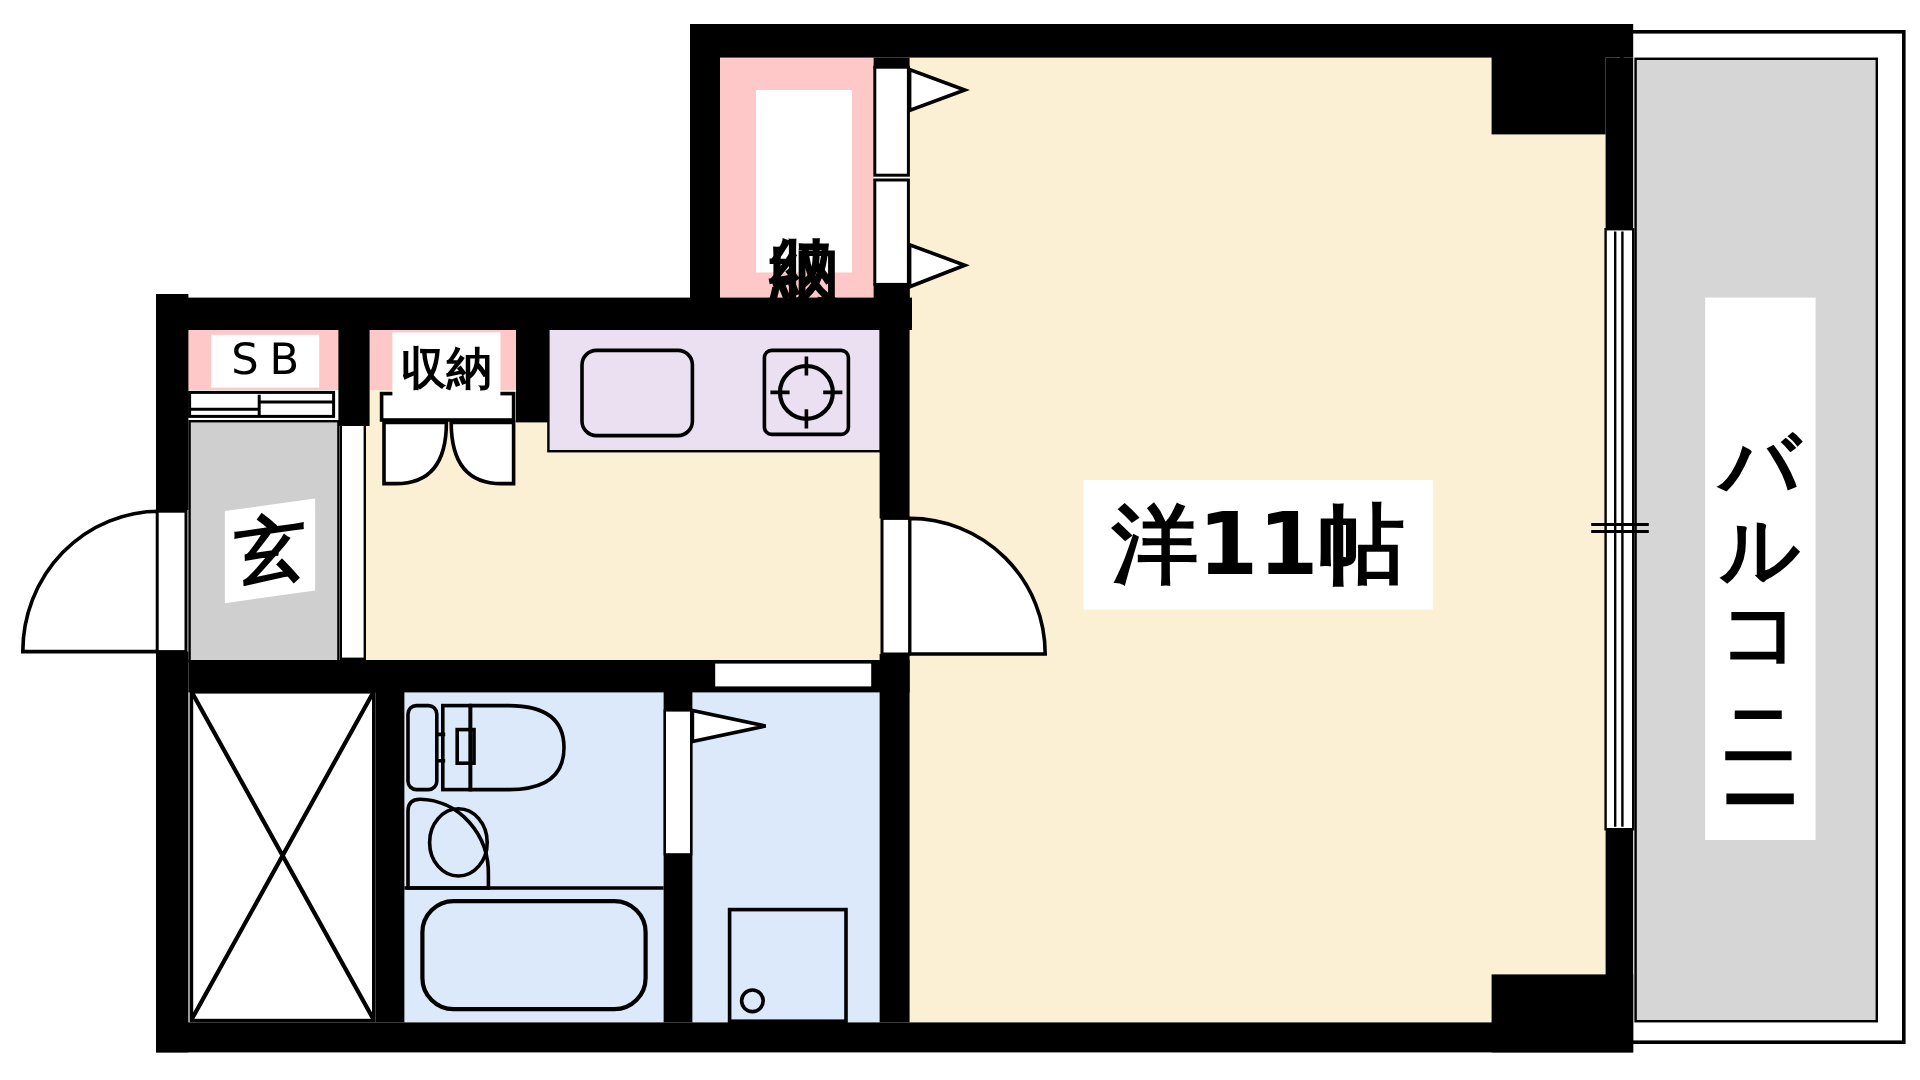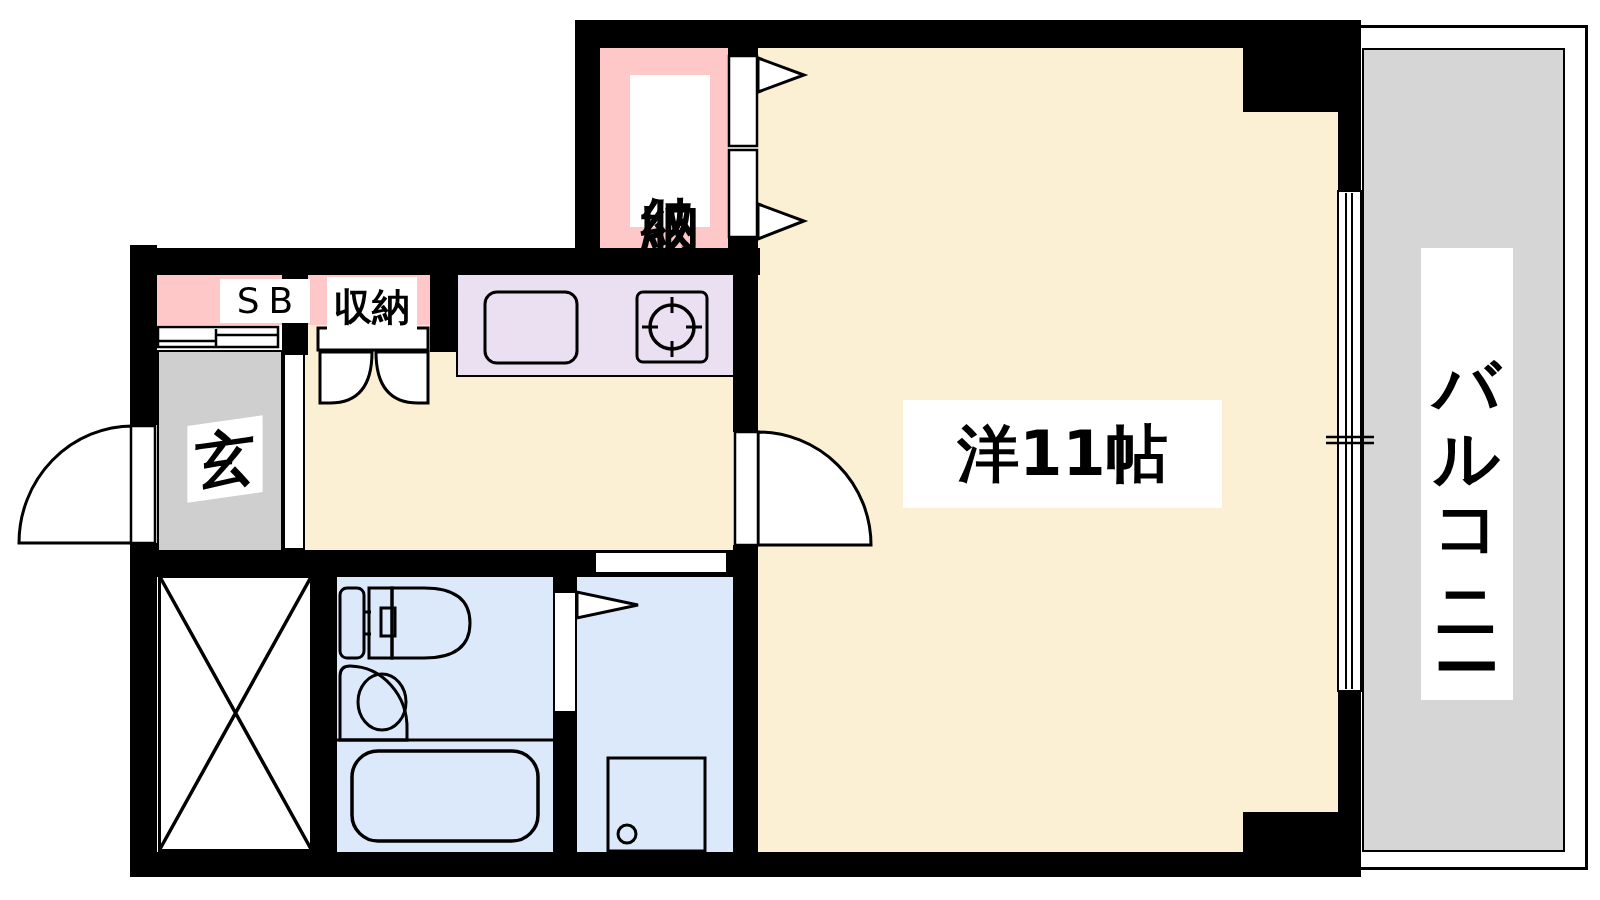--- a/index.html
+++ b/index.html
@@ -130,19 +130,19 @@
     <path d="M160,577 L311,849 M311,577 L160,849" stroke="#000" stroke-width="3.5" fill="none"></path>
 
     <g>
       <rect x="1338" y="191" width="23" height="500" fill="#fff" stroke="#000" stroke-width="2"></rect>
       <path d="M1346,193 V689 M1352,193 V689" stroke="#000" stroke-width="2"></path>
       <path d="M1326,437 H1374 M1326,443 H1374" stroke="#000" stroke-width="2.5"></path>
     </g>
   </svg>
 
   <div class="abs lbl vert" style="left:630px;top:75px;width:80px;height:152px;font-size:58px;">収納</div>
-  <div class="abs lbl" style="left:176px;top:279px;width:90px;height:44px;font-size:36px;font-weight:normal;letter-spacing:0.25em;text-indent:0.25em;margin-left:44px;">SB</div>
+  <div class="abs lbl" style="left:176px;top:279px;width:90px;height:44px;font-size:36px;font-weight:normal;letter-spacing:0.25em;text-indent:0.25em;">SB</div>
   <div class="abs lbl" style="left:327px;top:277px;width:90px;height:62px;font-size:38px;">収納</div>
   <div class="abs lbl" style="left:187px;top:421px;width:76px;height:76px;font-size:60px;transform:rotate(-8deg) skewX(-8deg);">玄</div>
-  <div class="abs lbl" style="left:903px;top:400px;width:319px;height:108px;font-size:62px;">洋11帖</div>
+  <div class="abs lbl" style="left:903px;top:400px;width:291px;height:108px;font-size:72px;">洋11帖</div>
   <div class="abs lbl vert" style="left:1421px;top:248px;width:92px;height:452px;font-size:66px;letter-spacing:0.08em;">バルコニー</div>
 
 </div>
 
 </body></html>

